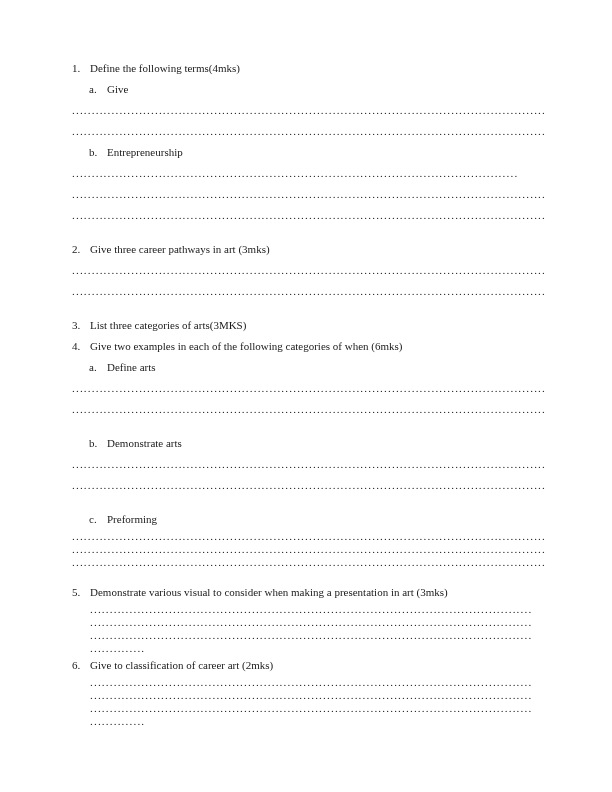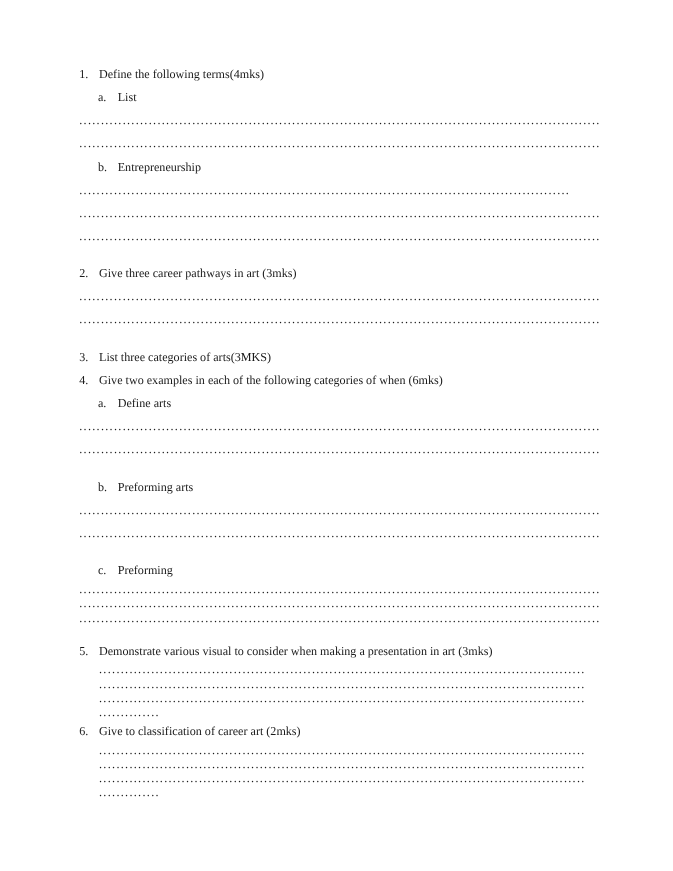--- a/index.html
+++ b/index.html
@@ -71,21 +71,21 @@
 <body>
 
 <div class="page">
   <div class="content">
       <div class="line q">
         <span class="marker">1.</span>
         <span class="txt">Define the following terms(4mks)</span>
       </div>
       <div class="line sub">
         <span class="marker">a.</span>
-        <span class="txt">List</span>
+        <span class="txt">Give</span>
       </div>
       <div class="dots full">................................................................................................................................................................................................................................................</div>
       <div class="dots full">................................................................................................................................................................................................................................................</div>
       <div class="line sub">
         <span class="marker">b.</span>
         <span class="txt">Entrepreneurship</span>
       </div>
       <div class="dots w94">................................................................................................................................................................................................................................................</div>
       <div class="dots full">................................................................................................................................................................................................................................................</div>
       <div class="dots full">................................................................................................................................................................................................................................................</div>
@@ -107,21 +107,21 @@
       </div>
       <div class="line sub">
         <span class="marker">a.</span>
         <span class="txt">Define arts</span>
       </div>
       <div class="dots full">................................................................................................................................................................................................................................................</div>
       <div class="dots full">................................................................................................................................................................................................................................................</div>
       <div class="blank"></div>
       <div class="line sub">
         <span class="marker">b.</span>
-        <span class="txt">Preforming arts</span>
+        <span class="txt">Demonstrate arts</span>
       </div>
       <div class="dots full">................................................................................................................................................................................................................................................</div>
       <div class="dots full">................................................................................................................................................................................................................................................</div>
       <div class="blank"></div>
       <div class="line sub">
         <span class="marker">c.</span>
         <span class="txt">Preforming</span>
       </div>
       <div class="dots tight">................................................................................................................................................................................................................................................</div>
       <div class="dots tight">................................................................................................................................................................................................................................................</div>

